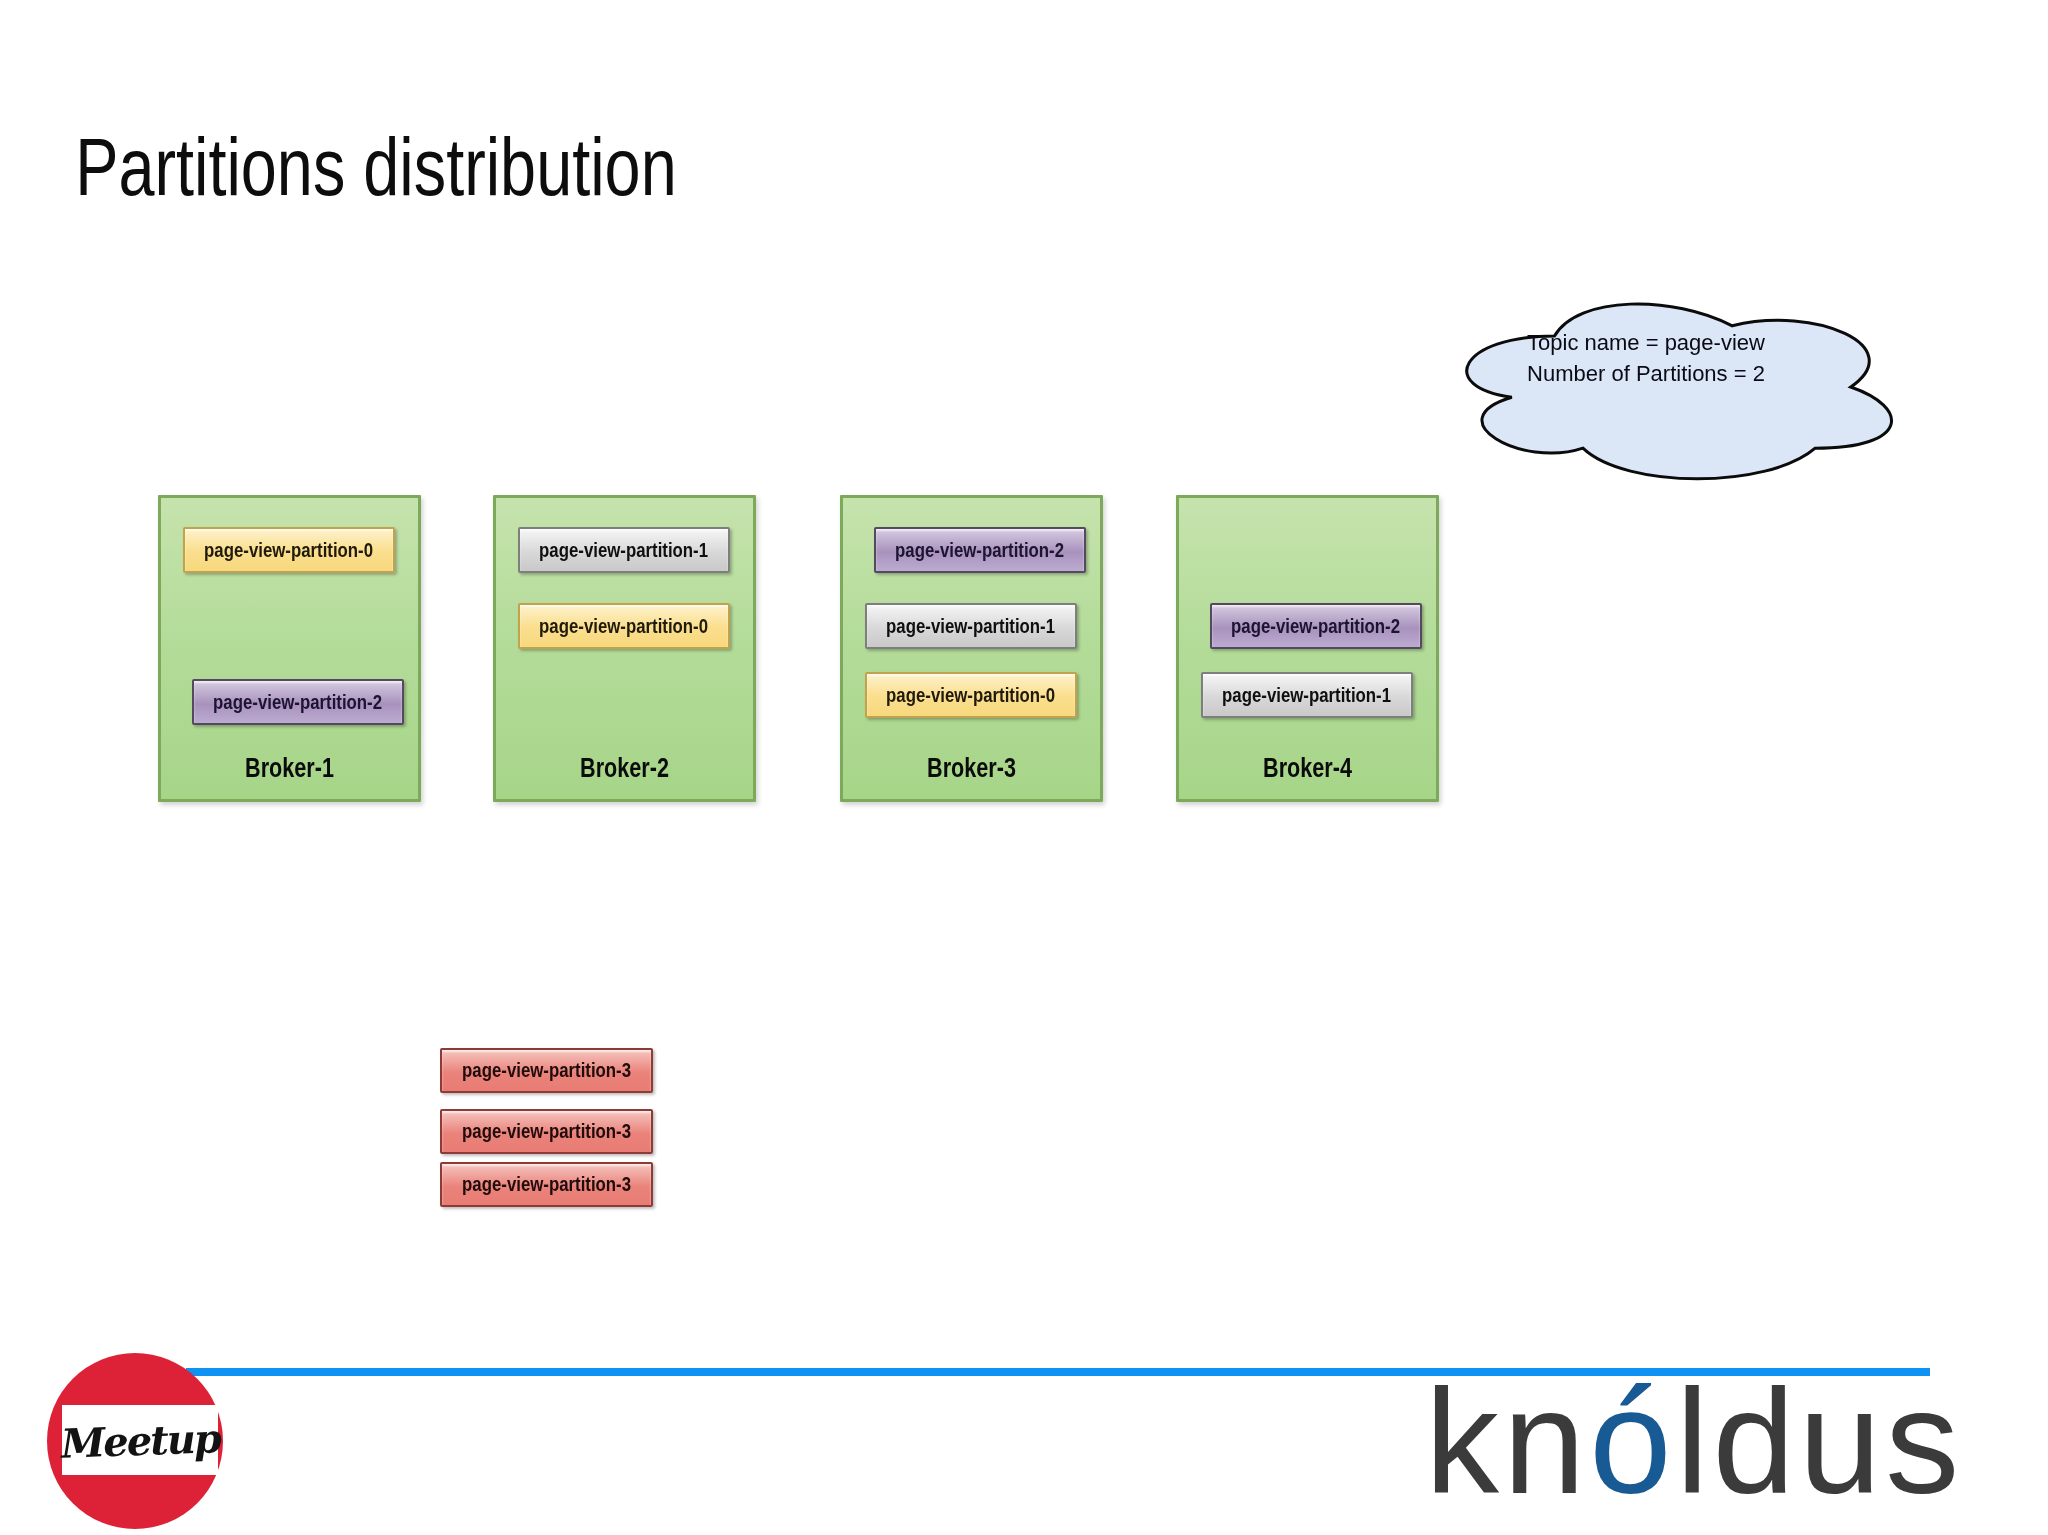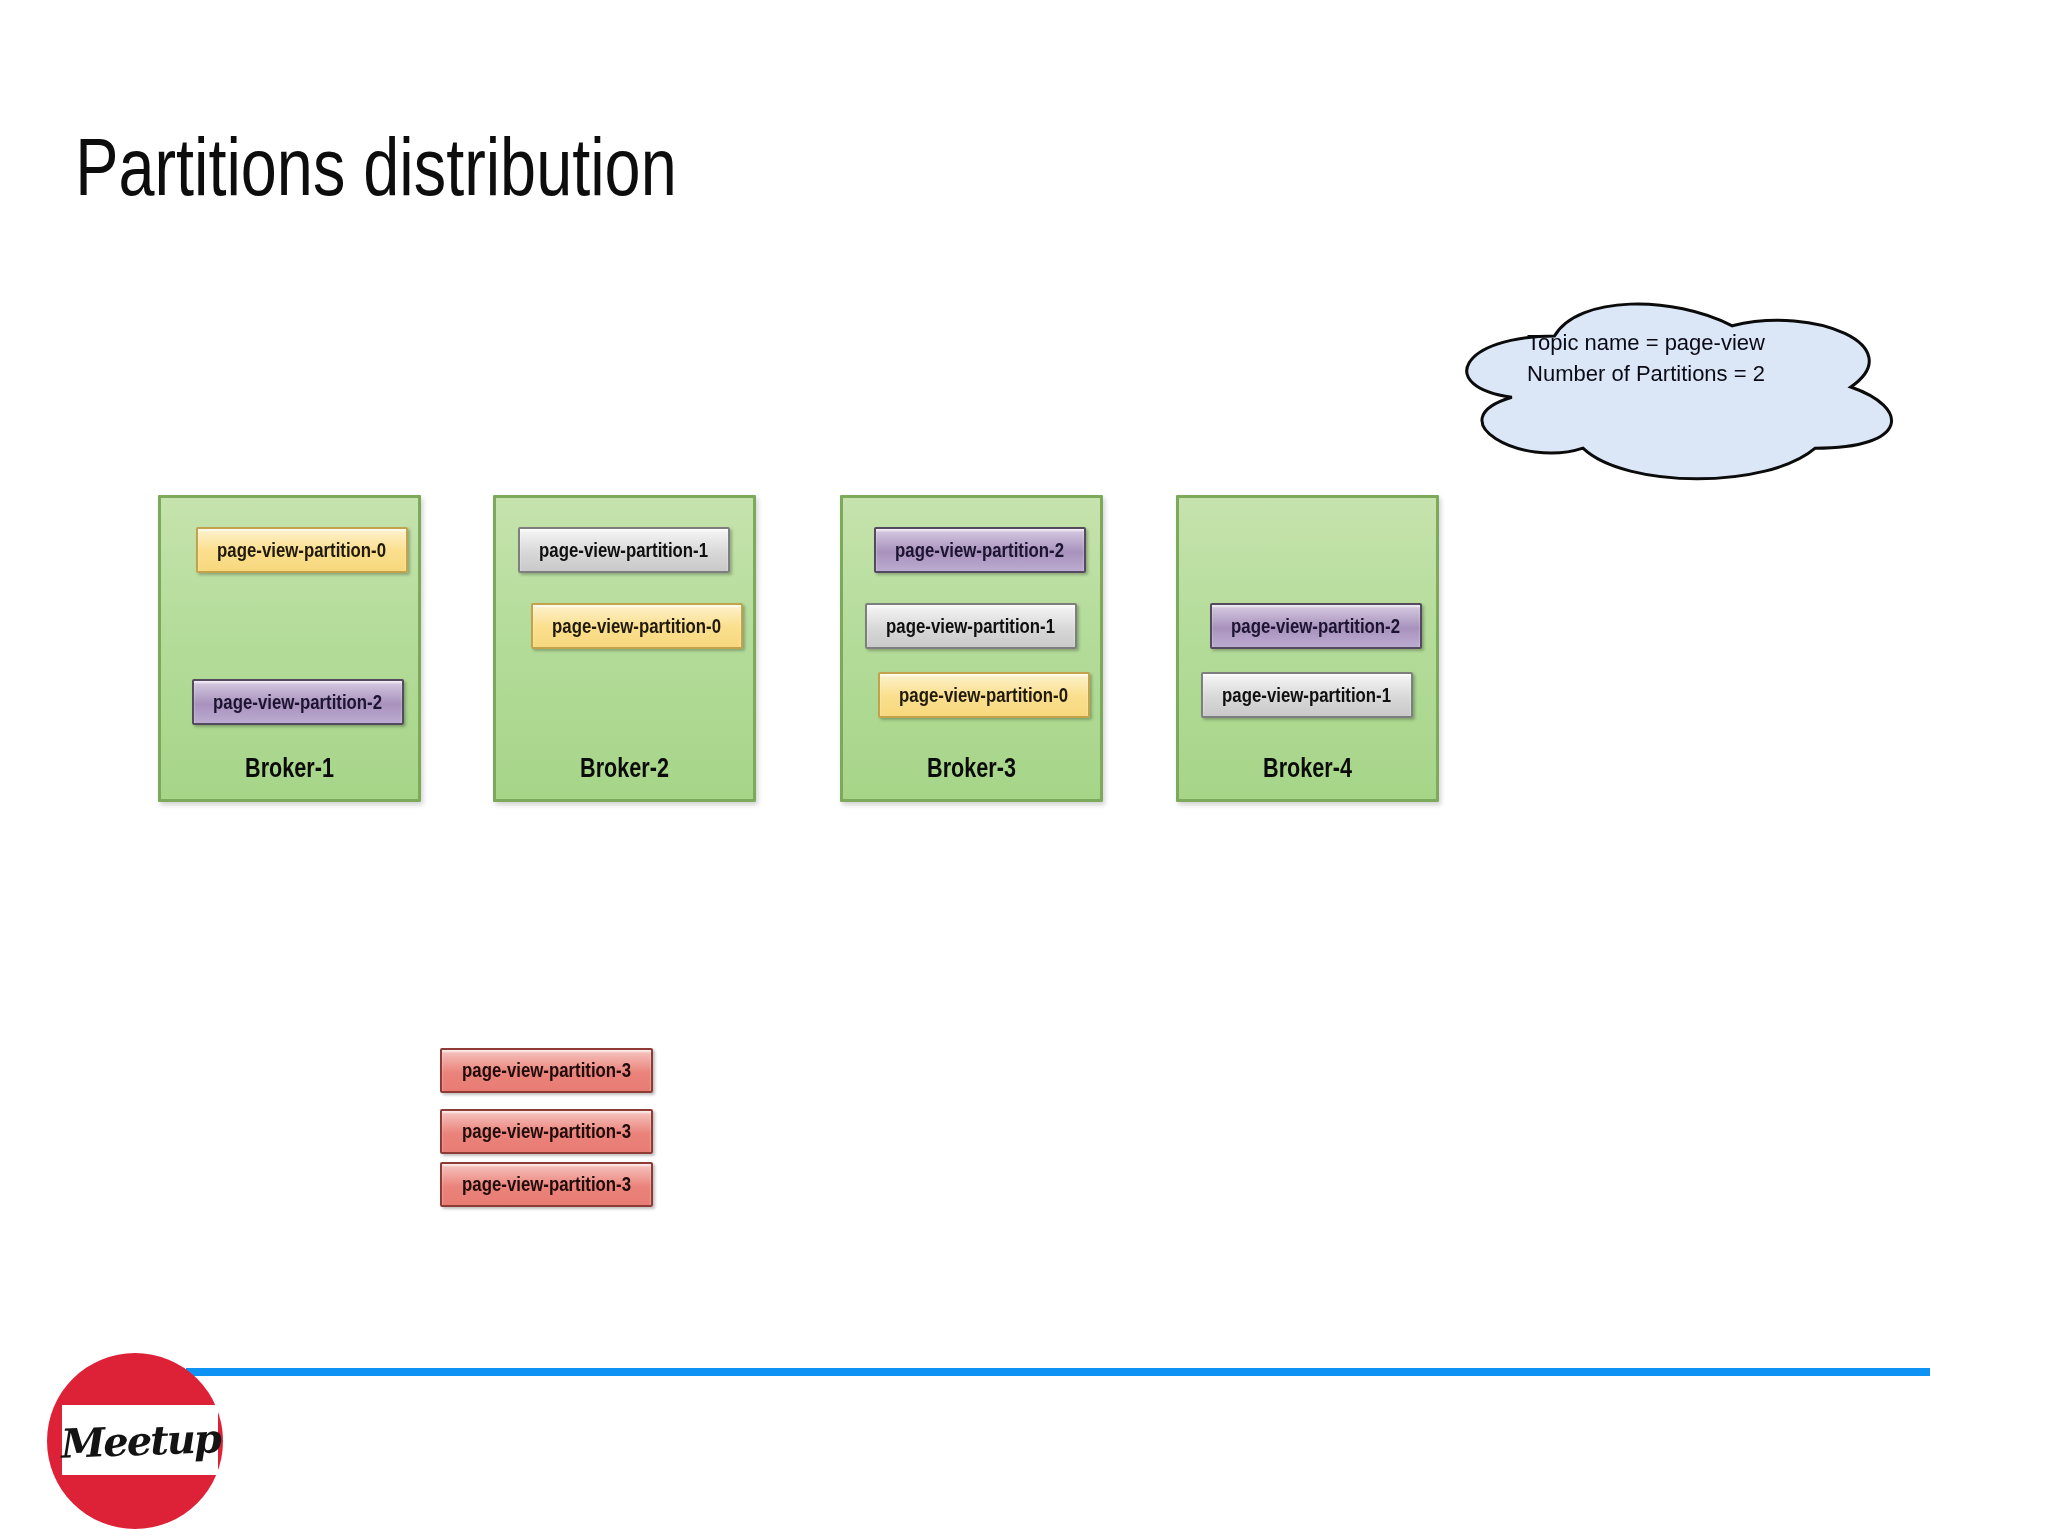--- a/index.html
+++ b/index.html
@@ -36,21 +36,21 @@
   .chip{
     position:absolute;left:22px;width:212px;height:46px;box-sizing:border-box;
     border:2px solid #8c8c8c;border-radius:2px;
     display:flex;align-items:center;justify-content:center;
     font-size:20px;font-weight:bold;color:#181818;white-space:nowrap;
     box-shadow:2px 2px 3px rgba(0,0,0,0.25), inset 0 2px 2px rgba(255,255,255,0.65);
   }
   .chip .squeeze{display:inline-block;transform:scaleX(0.84);transform-origin:center;}
   .chip-yellow{
     background:linear-gradient(180deg,#fdf2cd 0%,#fbdf8e 52%,#f7d87e 100%);
-    border-color:#c2a24a;color:#1f1a0c;margin-left:13px;
+    border-color:#c2a24a;color:#1f1a0c;
   }
   .chip-gray{
     background:linear-gradient(180deg,#f6f6f6 0%,#d8d8d8 55%,#c9c9c9 100%);
     border-color:#7e7e7e;color:#0f0f0f;
   }
   .chip-purple{
     background:linear-gradient(180deg,#d6cbe1 0%,#a892bd 55%,#bcabd0 100%);
     border-color:#54495e;color:#1c1430;margin-left:9px;
   }
   .chip-red{
@@ -165,14 +165,15 @@
   </div>
 
   <div class="divider-line"></div>
 
   <div class="meetup-circle">
     <div class="meetup-band">
       <span class="meetup-word">Meetup</span>
     </div>
   </div>
 
+  <div class="knoldus"><span>kn</span><span class="accent">ó</span><span>ldus</span></div>
 
 </div>
 
 </body></html>

